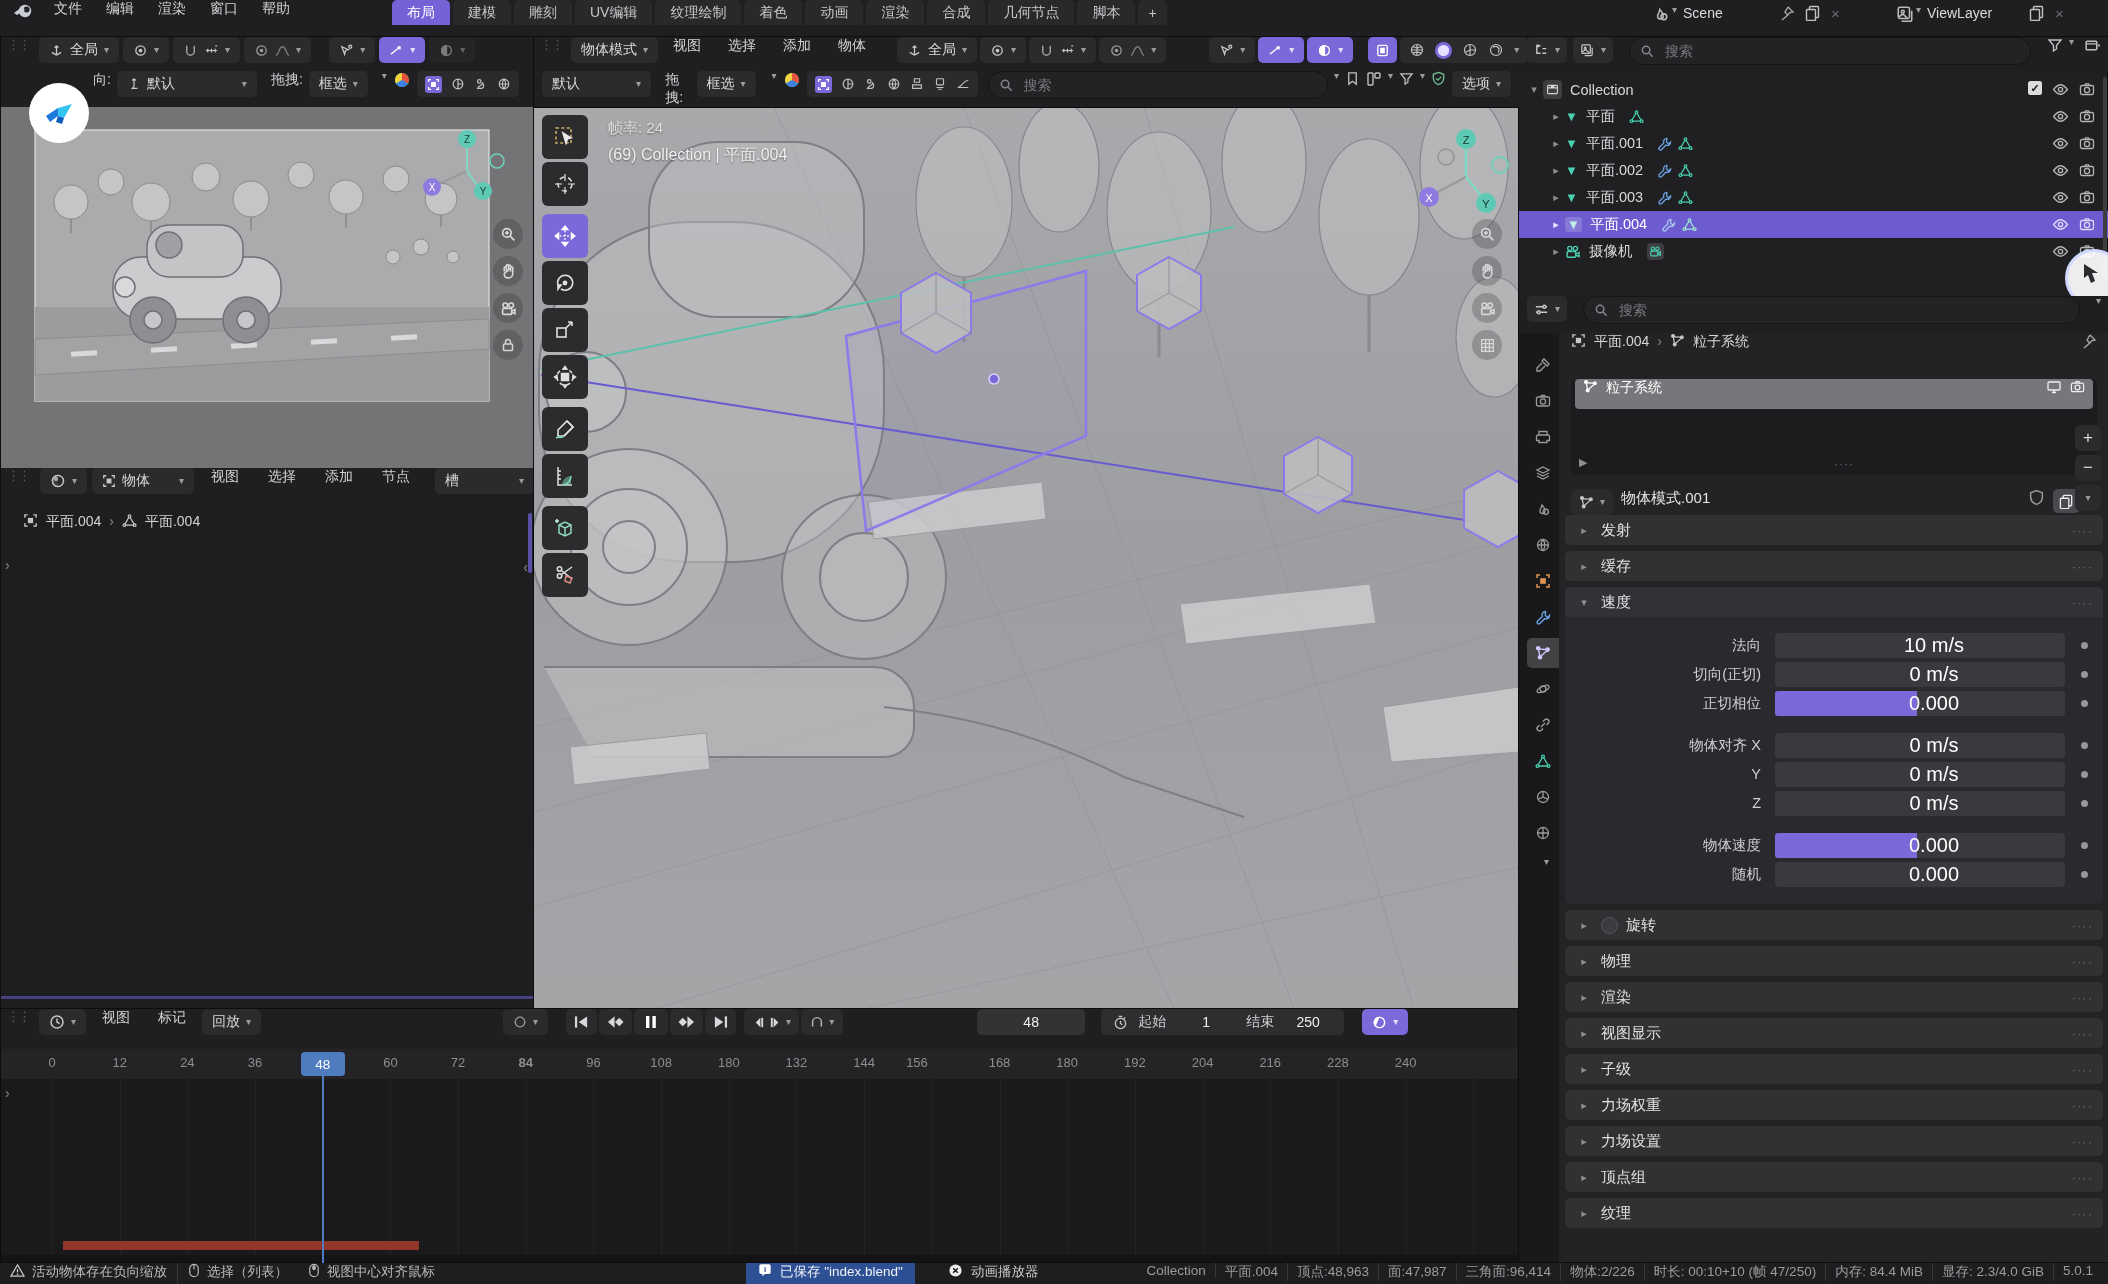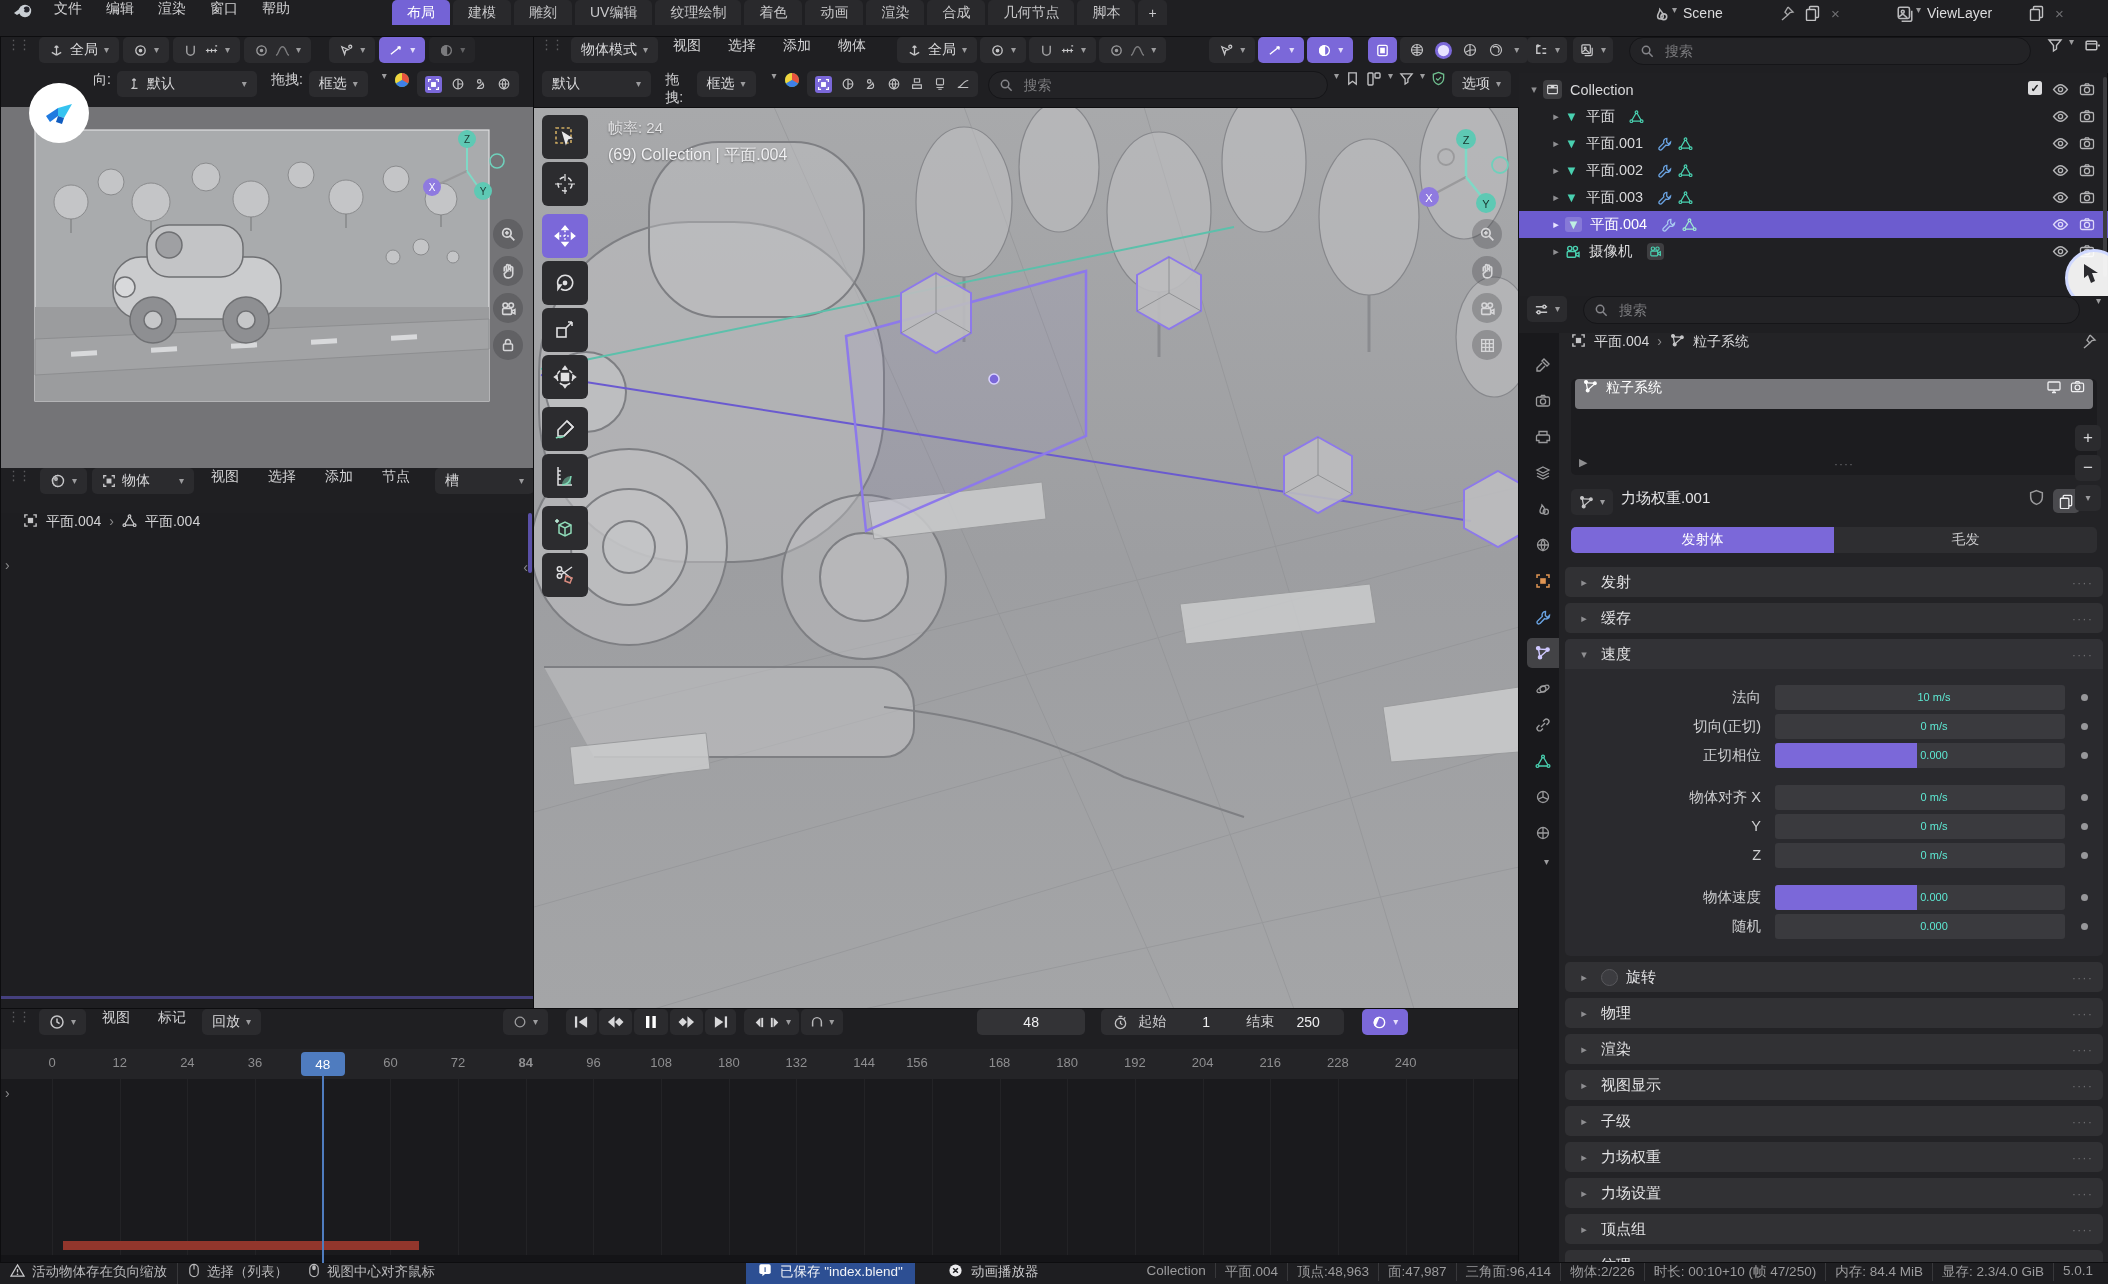--- a/index.html
+++ b/index.html
@@ -32,21 +32,21 @@
   .rgt-ico{position:absolute;display:flex;gap:10px;right:14px;}
   .sec{display:flex;align-items:center;background:#313134;border-radius:5px;height:30px;
        padding:0 10px;margin:0 6px 6px 6px;color:#e2e2e4;font-size:15px;gap:8px;}
   .sec .dots{margin-left:auto;color:#6c6c6f;font-size:13px;letter-spacing:1px;}
   .fld{display:flex;align-items:center;height:26px;margin:3px 0;}
   .fld .lbl{width:196px;text-align:right;padding-right:14px;color:#cfd0d2;font-size:14.5px;flex:none;}
   .fld .box{position:relative;width:290px;height:25px;background:#3a3a3e;border-radius:3px;
             overflow:hidden;flex:none;}
   .fld .box .fill{position:absolute;left:0;top:0;bottom:0;width:49%;background:#7b68d9;}
   .fld .box .val{position:absolute;inset:0;display:flex;align-items:center;justify-content:center;
-                 color:#5eead4;font-size:11px;padding-left:28px;}
+                 color:#ffffff;font-size:20px;padding-left:28px;}
   .fld .dot{width:7px;height:7px;border-radius:50%;background:#97979a;margin-left:16px;flex:none;}
   .tool-btn{width:46px;height:44px;background:#2c2c2f;display:flex;align-items:center;
             justify-content:center;border-radius:6px;margin-bottom:3px;}
   .tool-btn.active{background:#7b68d9;}
   .navbtn{width:30px;height:30px;border-radius:50%;display:flex;align-items:center;
           justify-content:center;margin-bottom:7px;background:rgba(40,40,43,.25);}
   .stat{color:#9b9b9d;font-size:13.5px;padding:0 9px;border-right:1px solid #38383b;white-space:nowrap;}
   .stat:last-child{border-right:0;}
   .tab{height:25px;display:flex;align-items:center;padding:0 15px;background:#29292c;
        border-radius:5px 5px 0 0;margin-right:3px;color:#c8c8ca;white-space:nowrap;}
@@ -1451,41 +1451,37 @@
               <span class="ic">
                 <svg width="15" height="15" viewBox="0 0 16 16" fill="none" stroke="#c6c6c8" stroke-width="1.3">
                   <circle cx="3.2" cy="3.2" r="1.5" fill="#c6c6c8"></circle>
                   <circle cx="12.6" cy="4.6" r="1.5" fill="#c6c6c8"></circle>
                   <circle cx="5" cy="12.2" r="1.5" fill="#c6c6c8"></circle>
                   <path d="M4.6 4.1 11 4.5M3.6 4.7 4.7 10.7M11.6 6 6 11"></path>
                 </svg>
               </span>
               <span class="chev">▾</span>
             </span>
-          <span style="color:#e4e4e6;font-size:15px;">力场权重.001</span>
+          <span style="color:#e4e4e6;font-size:15px;">物体模式.001</span>
           <span class="flex" style="margin-left:auto;gap:8px;">
             <span class="ic">
                 <svg width="17" height="17" viewBox="0 0 16 16" fill="none" stroke="#9a9a9c" stroke-width="1.4">
                   <path d="M8 1.5 13.5 3.5v4c0 3.5-2.5 6-5.5 7-3-1-5.5-3.5-5.5-7v-4z"></path>
                 </svg>
               </span>
             <span class="pill" style="padding:0 6px;height:24px;background:#4a4a4e;">
                 <svg width="15" height="15" viewBox="0 0 16 16" fill="none" stroke="#ececee" stroke-width="1.4">
                   <rect x="4.5" y="1.5" width="9" height="11" rx="1"></rect>
                   <rect x="1.5" y="4.5" width="9" height="11" rx="1" fill="#4a4a4e"></rect>
                 </svg>
               </span>
             <span style="color:#8a8a8c;font-size:16px;">×</span>
           </span>
         </div>
 
-        <div class="flex" style="margin:12px 12px 14px 12px;height:26px;background:#2e2e31;border-radius:5px;overflow:hidden;">
-          <div style="flex:1;height:100%;background:#7b68d9;color:#fff;display:flex;align-items:center;justify-content:center;">发射体</div>
-          <div style="flex:1;height:100%;color:#c8c8ca;display:flex;align-items:center;justify-content:center;">毛发</div>
-        </div>
 
         <div class="sec">
             <span class="tw">▸</span>
             <span>发射</span>
             <span class="dots">····</span>
           </div>
         <div class="sec">
             <span class="tw">▸</span>
             <span>缓存</span>
             <span class="dots">····</span>

